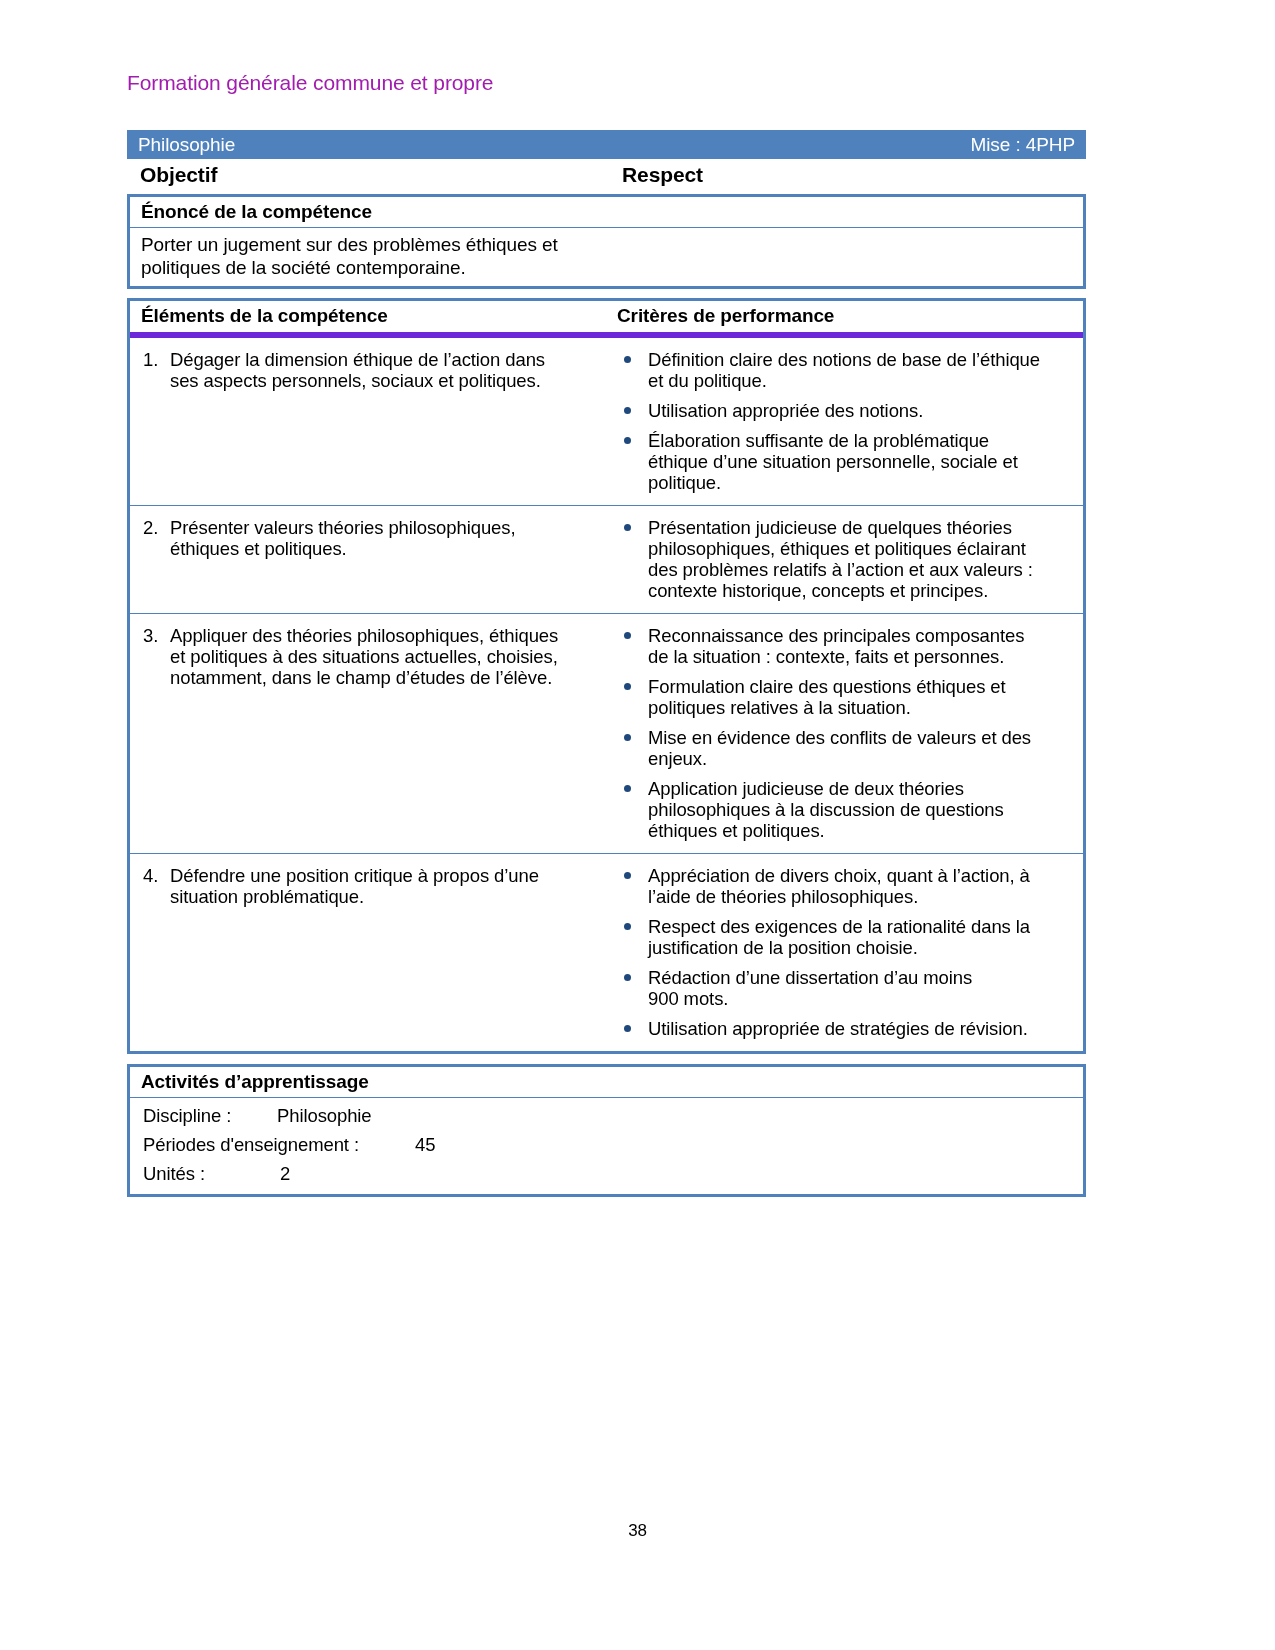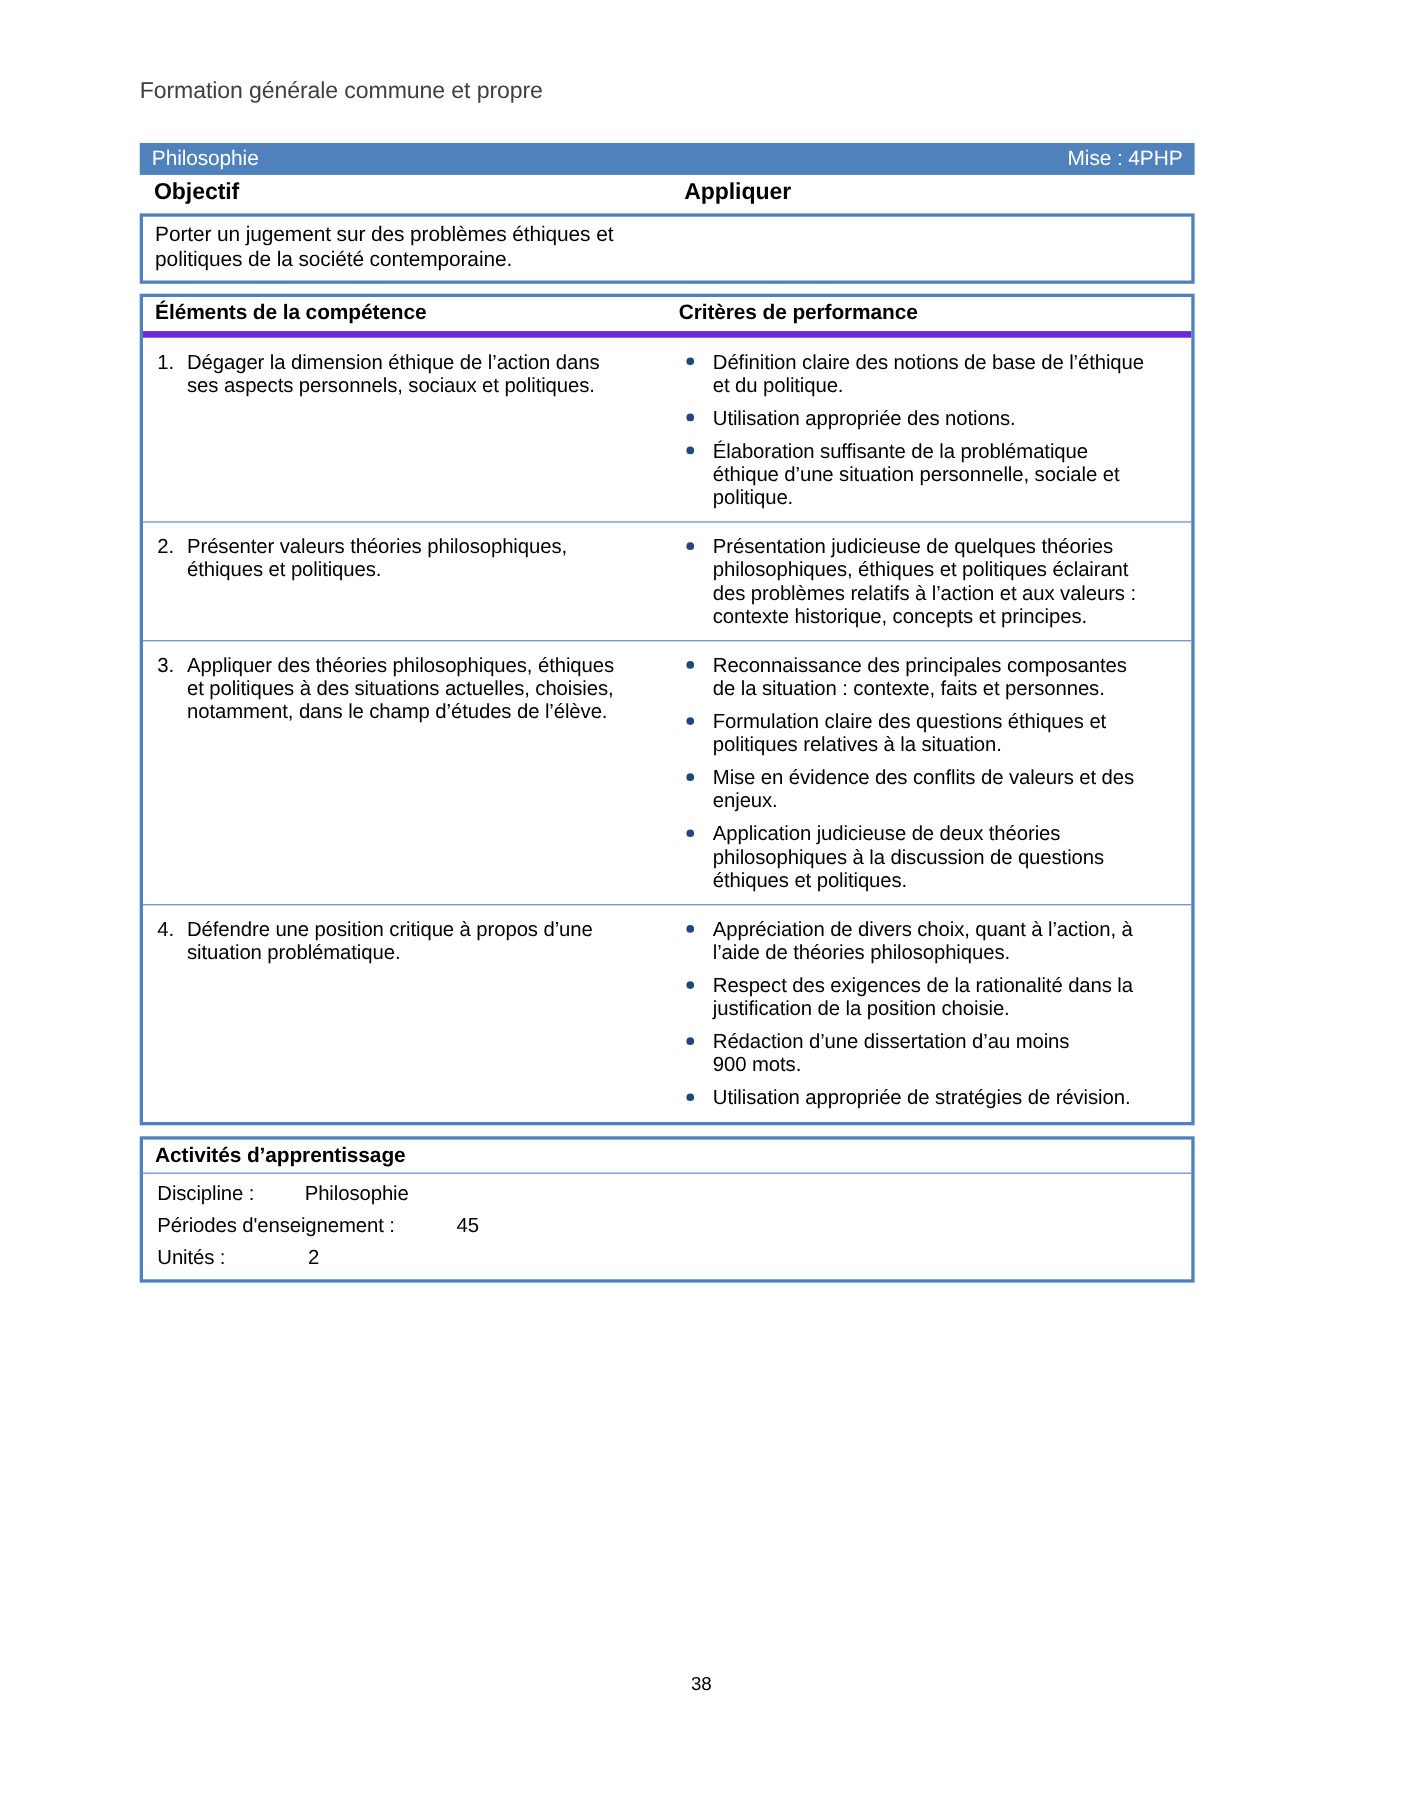--- a/index.html
+++ b/index.html
@@ -14,21 +14,21 @@
   }
   .content{
     position:absolute;
     left:127px;top:0;
     width:959px;
   }
   .doc-header{
     margin-top:71px;
     font-size:21px;
     line-height:24px;
-    color:#404040;
+    color:#a21caf;
     margin-bottom:35px;
   }
   .banner{
     height:29px;
     background:#4f81bd;
     color:#ffffff;
     font-size:19px;
     line-height:29px;
     padding:0 11px;
     display:flex;
@@ -153,24 +153,25 @@
 
     <div class="doc-header">Formation générale commune et propre</div>
 
     <div class="banner">
       <span>Philosophie</span>
       <span>Mise : 4PHP</span>
     </div>
 
     <div class="col-headings">
       <span class="obj">Objectif</span>
-      <span class="std">Appliquer</span>
+      <span class="std">Respect</span>
     </div>
 
     <div class="box enonce">
+      <div class="box-header">Énoncé de la compétence</div>
       <div class="enonce-body">Porter un jugement sur des problèmes éthiques et
 politiques de la société contemporaine.</div>
     </div>
 
     <div class="box comp">
       <div class="comp-headrow">
         <div class="box-header left">Éléments de la compétence</div>
         <div class="box-header right">Critères de performance</div>
       </div>
       <div id="comp-rows">

